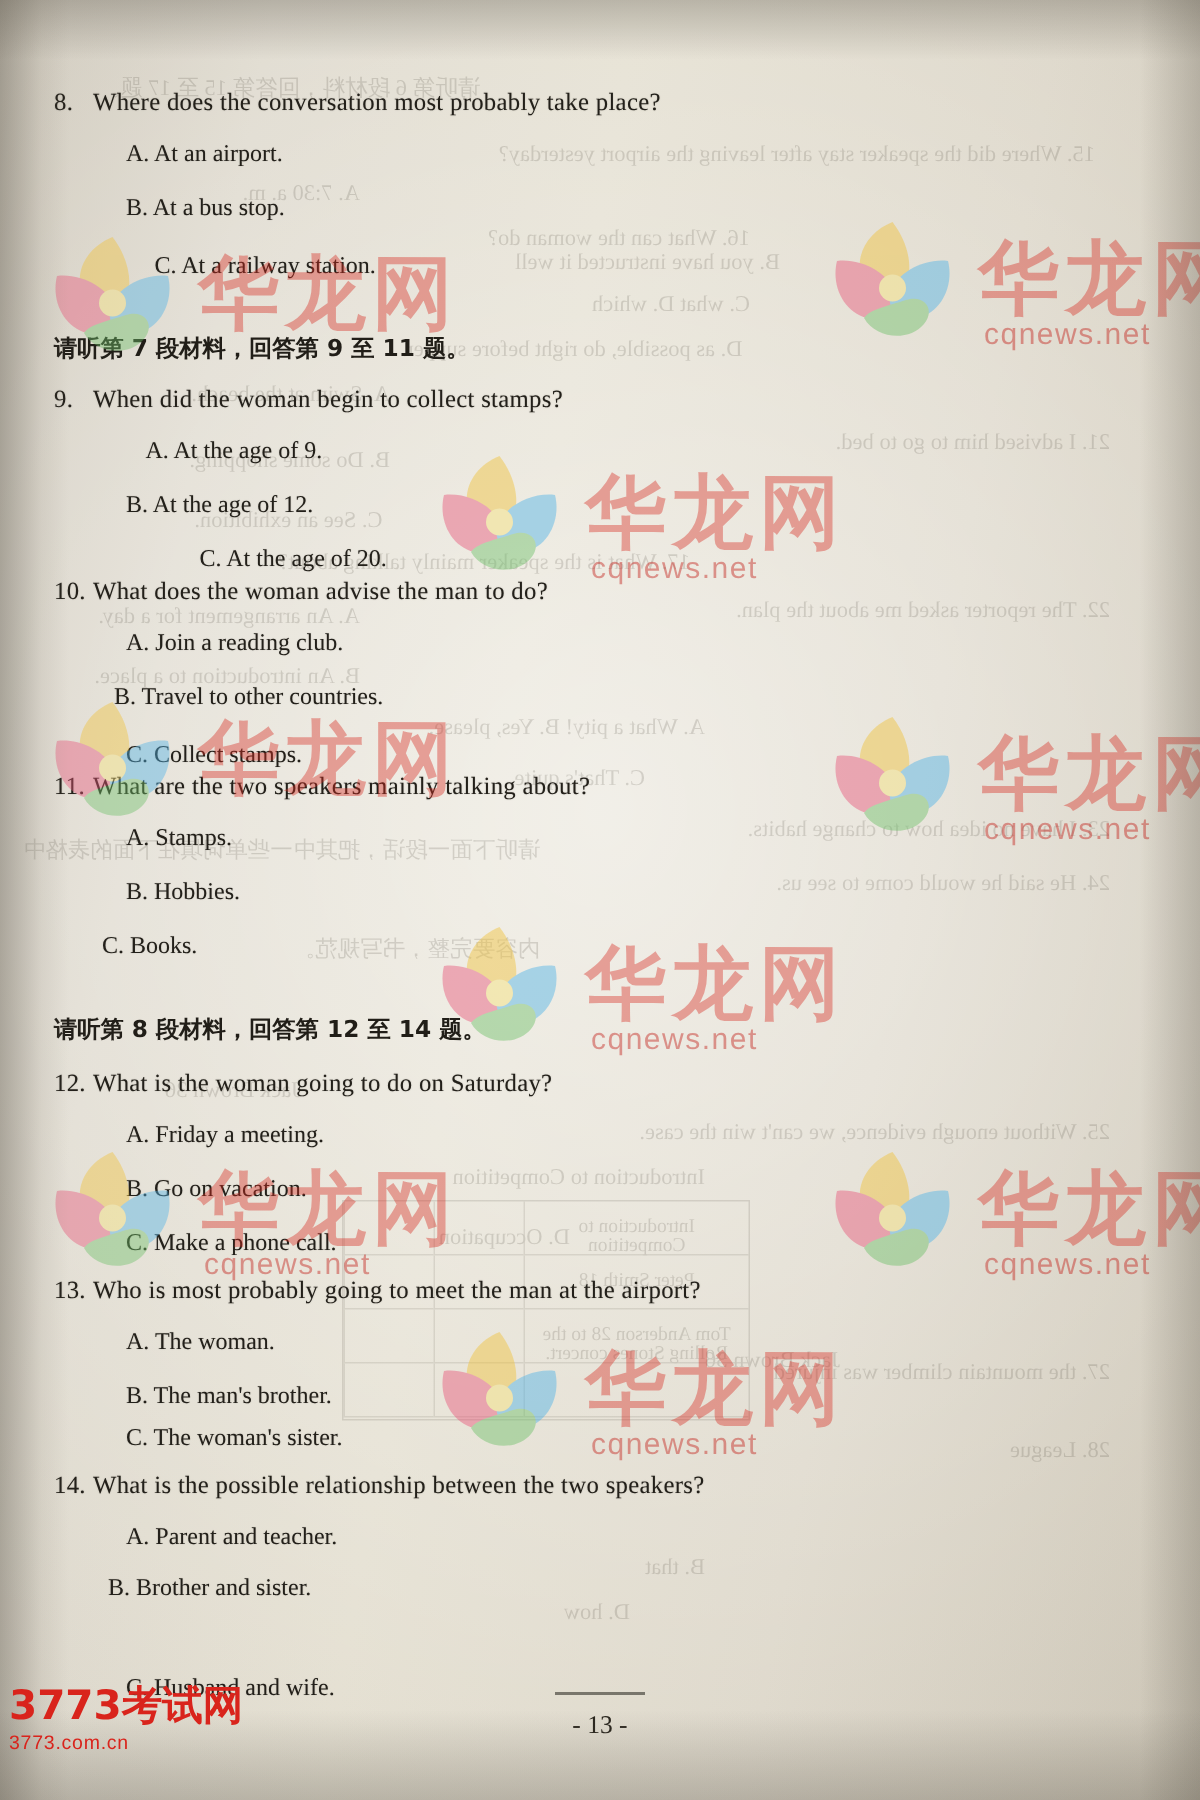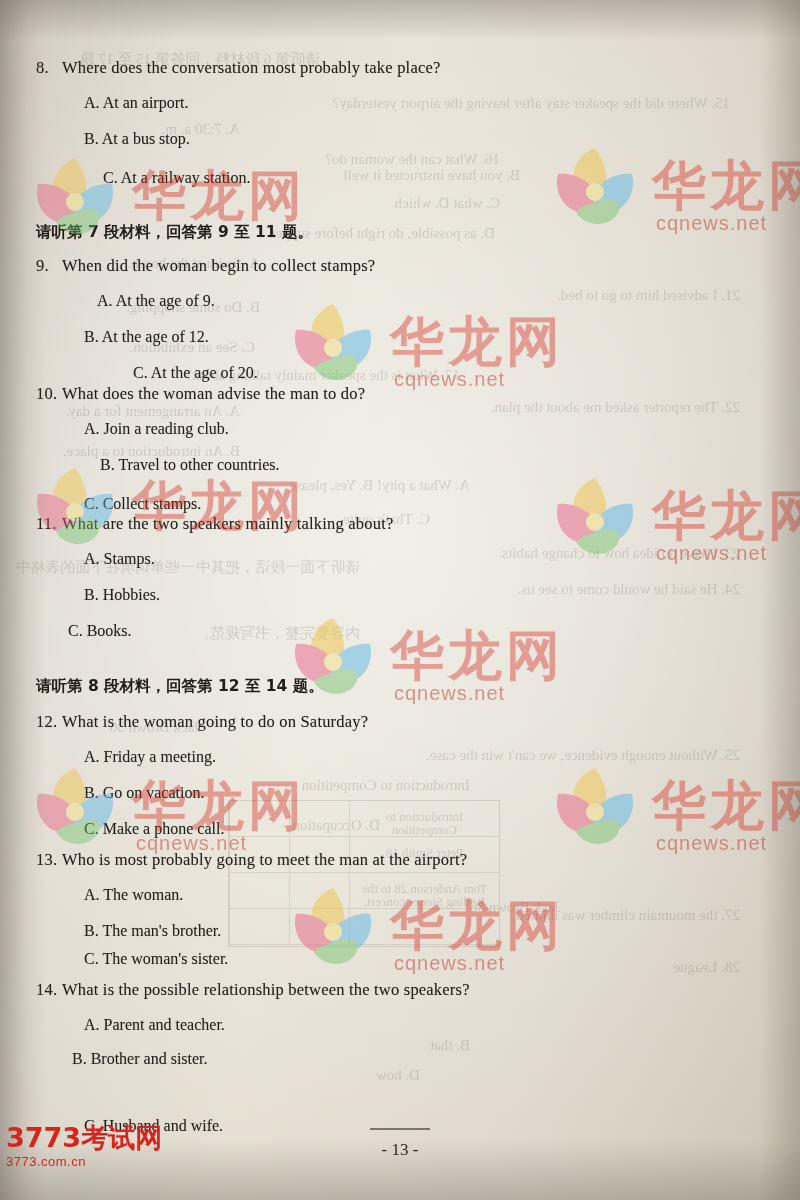--- a/index.html
+++ b/index.html
@@ -246,21 +246,21 @@
       <span class="qnum">9.</span><span>When did the woman begin to collect stamps?</span>
     </div>
     <div class="opt" style="left:97px; top:292px;">A.  At the age of 9.</div>
     <div class="opt" style="left:84px; top:328px;">B.  At the age of 12.</div>
     <div class="opt" style="left:100px; top:364px;margin-left:33px;">C.  At the age of 20.</div>
 
     <div class="qline" style="left:36px; top:384px;">
       <span class="qnum">10.</span><span>What does the woman advise the man to do?</span>
     </div>
     <div class="opt" style="left:84px; top:420px;">A.  Join a reading club.</div>
-    <div class="opt" style="left:100px; top:456px;">B.  Travel to other countries.</div>
+    <div class="opt" style="left:76px; top:456px;">B.  Travel to other countries.</div>
     <div class="opt" style="left:84px; top:495px;">C.  Collect stamps.</div>
 
     <div class="qline" style="left:36px; top:514px;">
       <span class="qnum">11.</span><span>What are the two speakers mainly talking about?</span>
     </div>
     <div class="opt" style="left:84px; top:550px;">A.  Stamps.</div>
     <div class="opt" style="left:84px; top:586px;">B.  Hobbies.</div>
     <div class="opt" style="left:68px; top:622px;">C.  Books.</div>
 
     <div class="cn-head" style="left:36px; top:676px;">请听第 8 段材料，回答第 12 至 14 题。</div>

